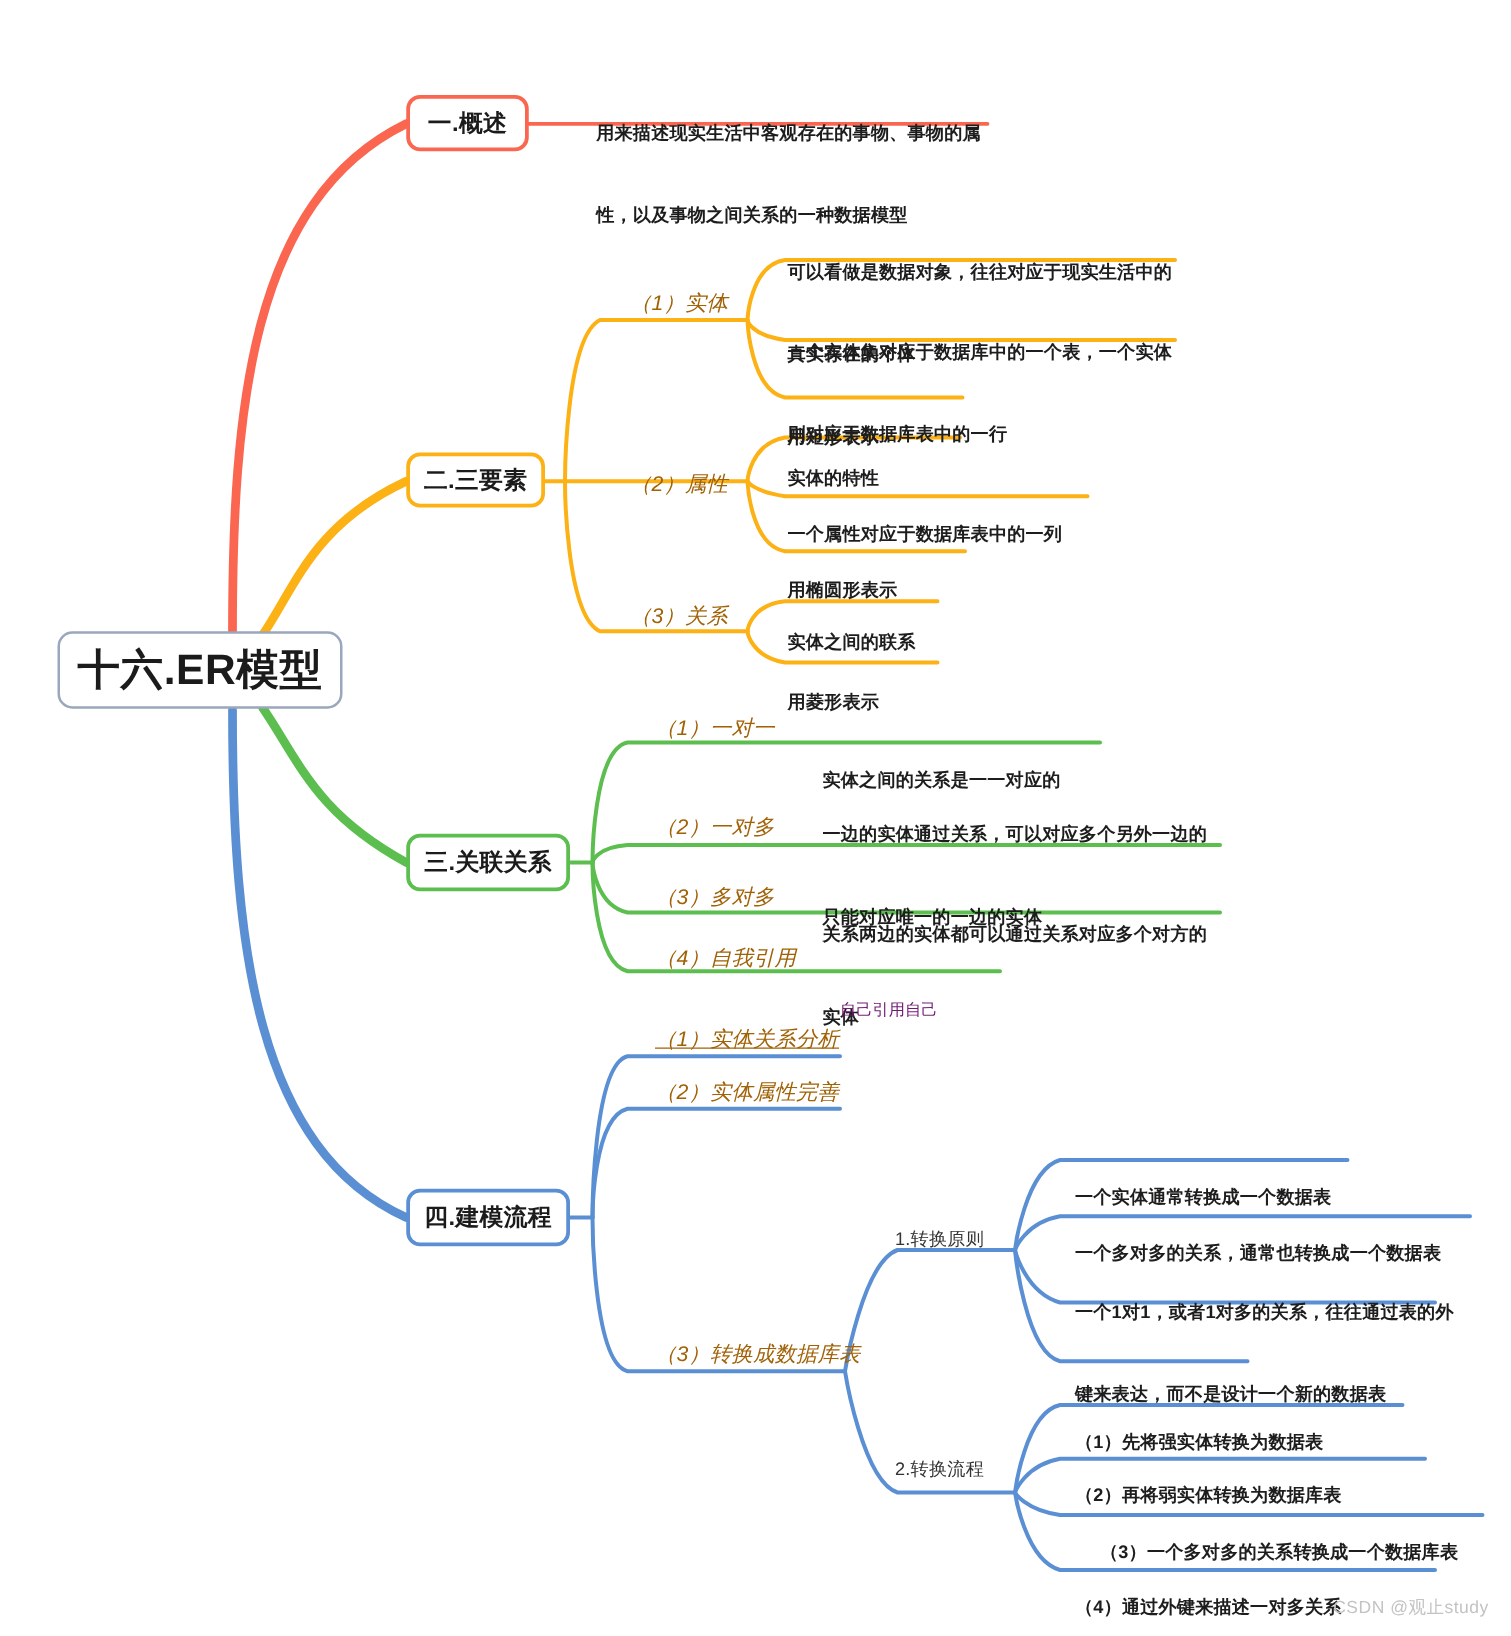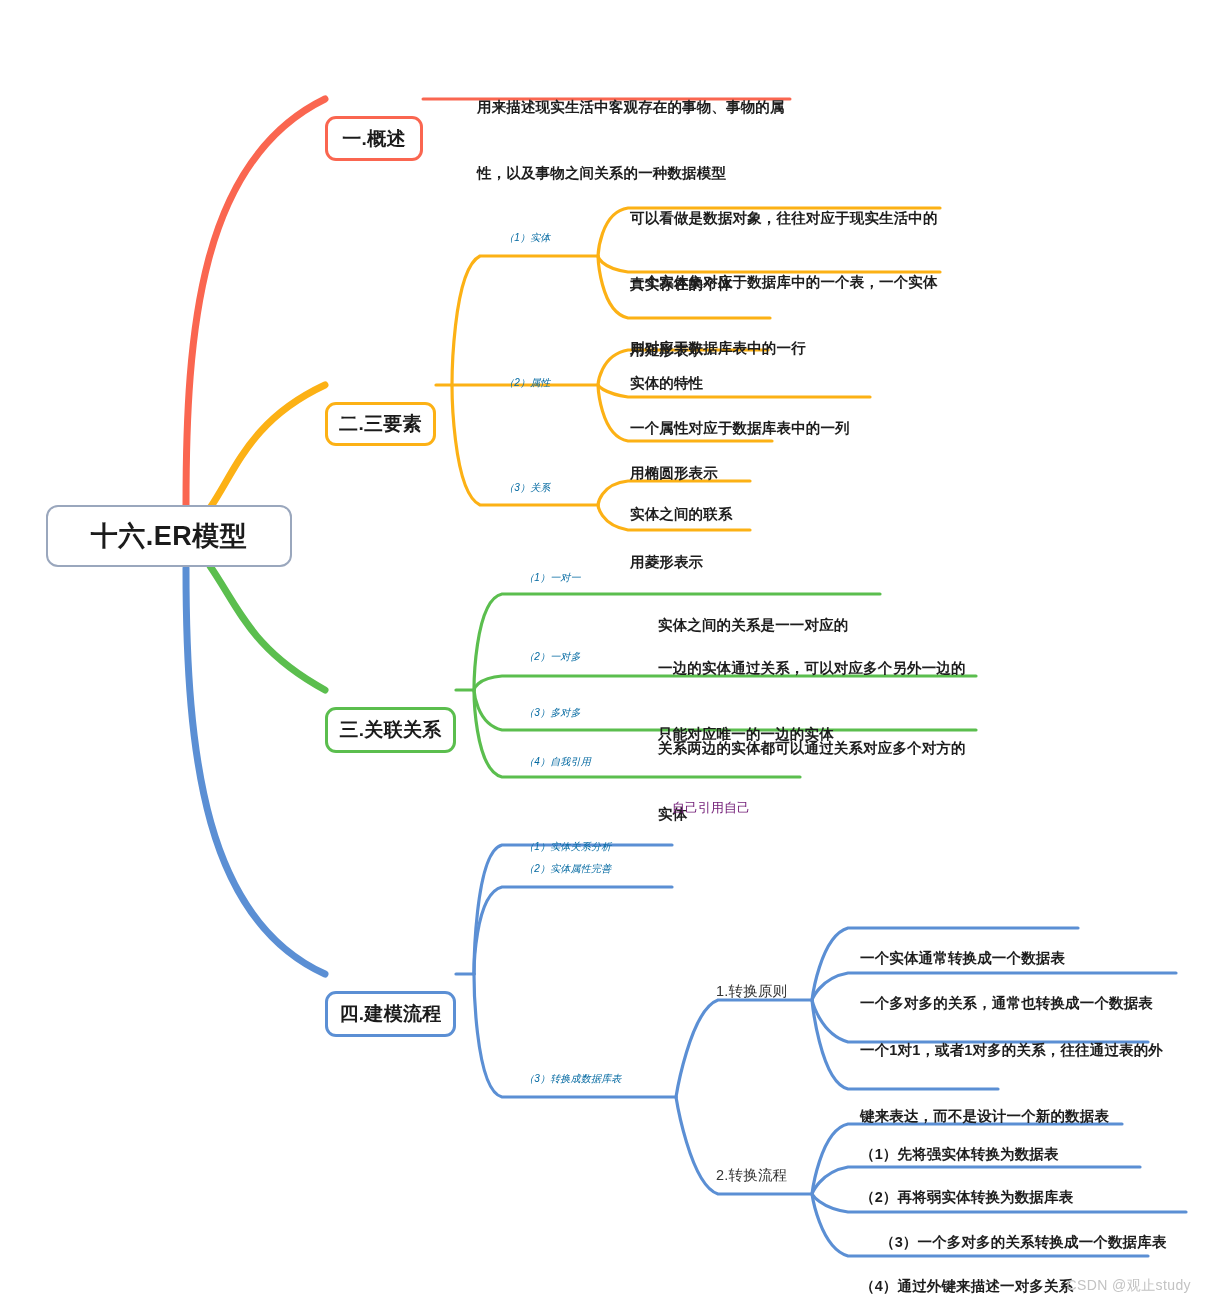--- a/index.html
+++ b/index.html
@@ -9,37 +9,37 @@
     -webkit-font-smoothing:antialiased;
   }
   #canvas{position:absolute;left:0;top:0;width:1209px;height:1309px;}
   svg#wires{position:absolute;left:0;top:0;width:1209px;height:1309px;pointer-events:none;}
   svg#wires path{fill:none;stroke-linecap:round;stroke-linejoin:round;}
 
   
   .node{position:absolute;box-sizing:border-box;background:#ffffff;
         display:flex;align-items:center;justify-content:center;}
   .root{
-    left:46px;top:505px;width:246px;height:62px;
+    left:46px;top:505px;width:228px;height:62px;
     border:2.5px solid #9aa7bd;border-radius:12px;
-    font-size:27px;font-weight:bold;color:#1b1b1b;letter-spacing:.5px;
+    font-size:34px;font-weight:bold;color:#1b1b1b;letter-spacing:.5px;
   }
   .branch{
     border-width:3px;border-style:solid;border-radius:11px;
-    font-size:19px;font-weight:bold;color:#1b1b1b;letter-spacing:.3px;margin-top:40px;
+    font-size:19px;font-weight:bold;color:#1b1b1b;letter-spacing:.3px;
   }
   .b1{left:325px;top:76px;width:98px;height:45px;border-color:#fa6650;}
   .b2{left:325px;top:362px;width:111px;height:44px;border-color:#fcb115;text-align:right;}
   .b3{left:325px;top:667px;width:131px;height:46px;border-color:#5bbe4e;}
   .b4{left:325px;top:951px;width:131px;height:46px;border-color:#5b8fd4;}
 
   
   .lbl{position:absolute;color:#262626;white-space:pre;}
   .sub{            
-    font-style:italic;font-size:10px;color:#0369a1;letter-spacing:.2px;
+    font-style:italic;font-size:17px;color:#a16207;letter-spacing:.2px;
   }
   .subn{           
     font-style:normal;font-size:14.5px;color:#333;letter-spacing:.2px;
   }
   .leaf{
     font-size:14.5px;font-weight:bold;color:#1d1d1d;line-height:22px;
     letter-spacing:.15px;
   }
   .leafn{
     font-size:13px;font-weight:normal;color:#701a75;line-height:22px;
@@ -177,21 +177,21 @@
     <div>只能对应唯一的一边的实体</div>
   </div>
   <div class="lbl leaf" style="left:658px;top:693px;">
     <div>关系两边的实体都可以通过关系对应多个对方的</div>
     <div>实体</div>
   </div>
   <div class="lbl leafn" style="left:672px;top:753px;font-weight:normal;">
     <div>自己引用自己</div>
   </div>
 
-  <div class="lbl sub" style="left:524px;top:840px;">（1）实体关系分析</div>
+  <div class="lbl sub" style="left:524px;top:820px;text-decoration:underline;">（1）实体关系分析</div>
   <div class="lbl sub" style="left:524px;top:862px;">（2）实体属性完善</div>
   <div class="lbl sub" style="left:524px;top:1072px;">（3）转换成数据库表</div>
 
   <div class="lbl subn" style="left:716px;top:982px;">1.转换原则</div>
   <div class="lbl subn" style="left:716px;top:1166px;">2.转换流程</div>
 
   <div class="lbl leaf" style="left:860px;top:903px;">
     <div>一个实体通常转换成一个数据表</div>
   </div>
   <div class="lbl leaf" style="left:860px;top:948px;">

